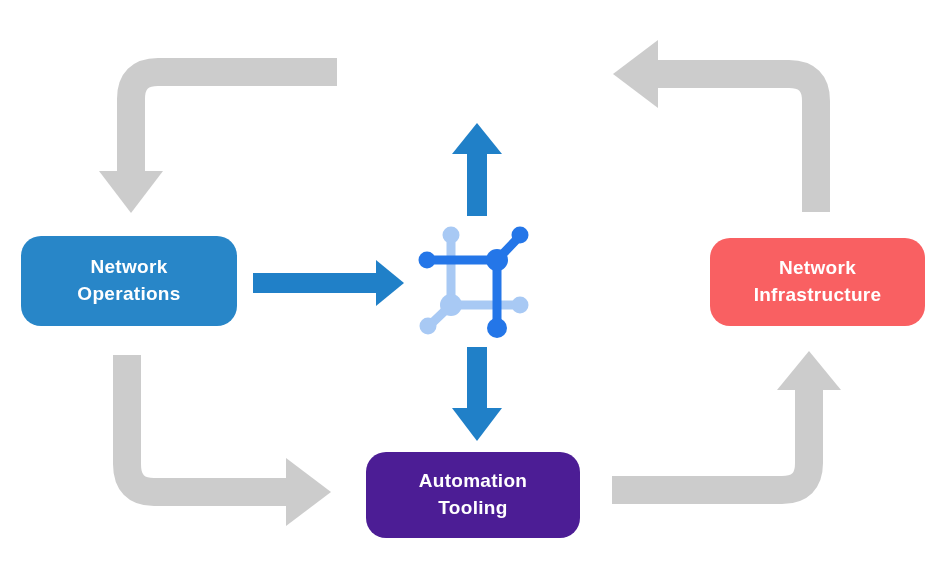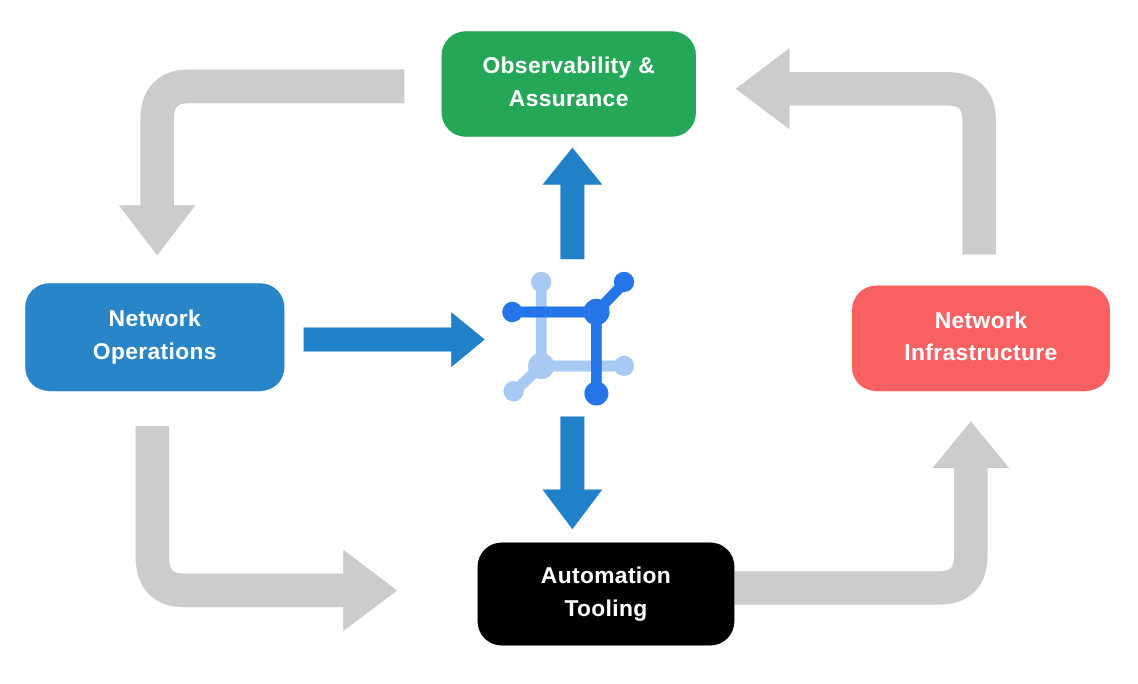--- a/index.html
+++ b/index.html
@@ -66,36 +66,32 @@
         <path d="M 477 216 V 152 " fill="none"></path>
         <polygon points="452,154 502,154 477,123" stroke="none"></polygon>
       </g>
       <g>
         <path d="M 477 347 V 410" fill="none"></path>
         <polygon points="452,408 502,408 477,441" stroke="none"></polygon>
       </g>
     </g>
   </svg>
 
-  <div class="node node-observability" style="background-color: rgb(36, 168, 88);">
-    <span class="label">Observability &amp;
-Assurance</span>
-  </div>
 
   <div class="node node-operations" style="background-color: rgb(40, 134, 200);">
     <span class="label">Network
 Operations</span>
   </div>
 
   <div class="node node-infrastructure" style="background-color: rgb(249, 96, 98);">
     <span class="label">Network
 Infrastructure</span>
   </div>
 
-  <div class="node node-automation" style="background-color: #000000; margin-left: 32px;">
+  <div class="node node-automation" style="background-color: #4c1d95;">
     <span class="label">Automation
 Tooling</span>
   </div>
 
   <svg class="center-icon" viewBox="0 0 120 120">
 
     <g stroke-width="9" stroke-linecap="round" stroke="#A8C9F4" fill="#A8C9F4">
       <path d="M34 14 L34 84" fill="none"></path>
       <path d="M34 84 L103 84" fill="none"></path>
       <path d="M34 84 L13 104" fill="none"></path>

